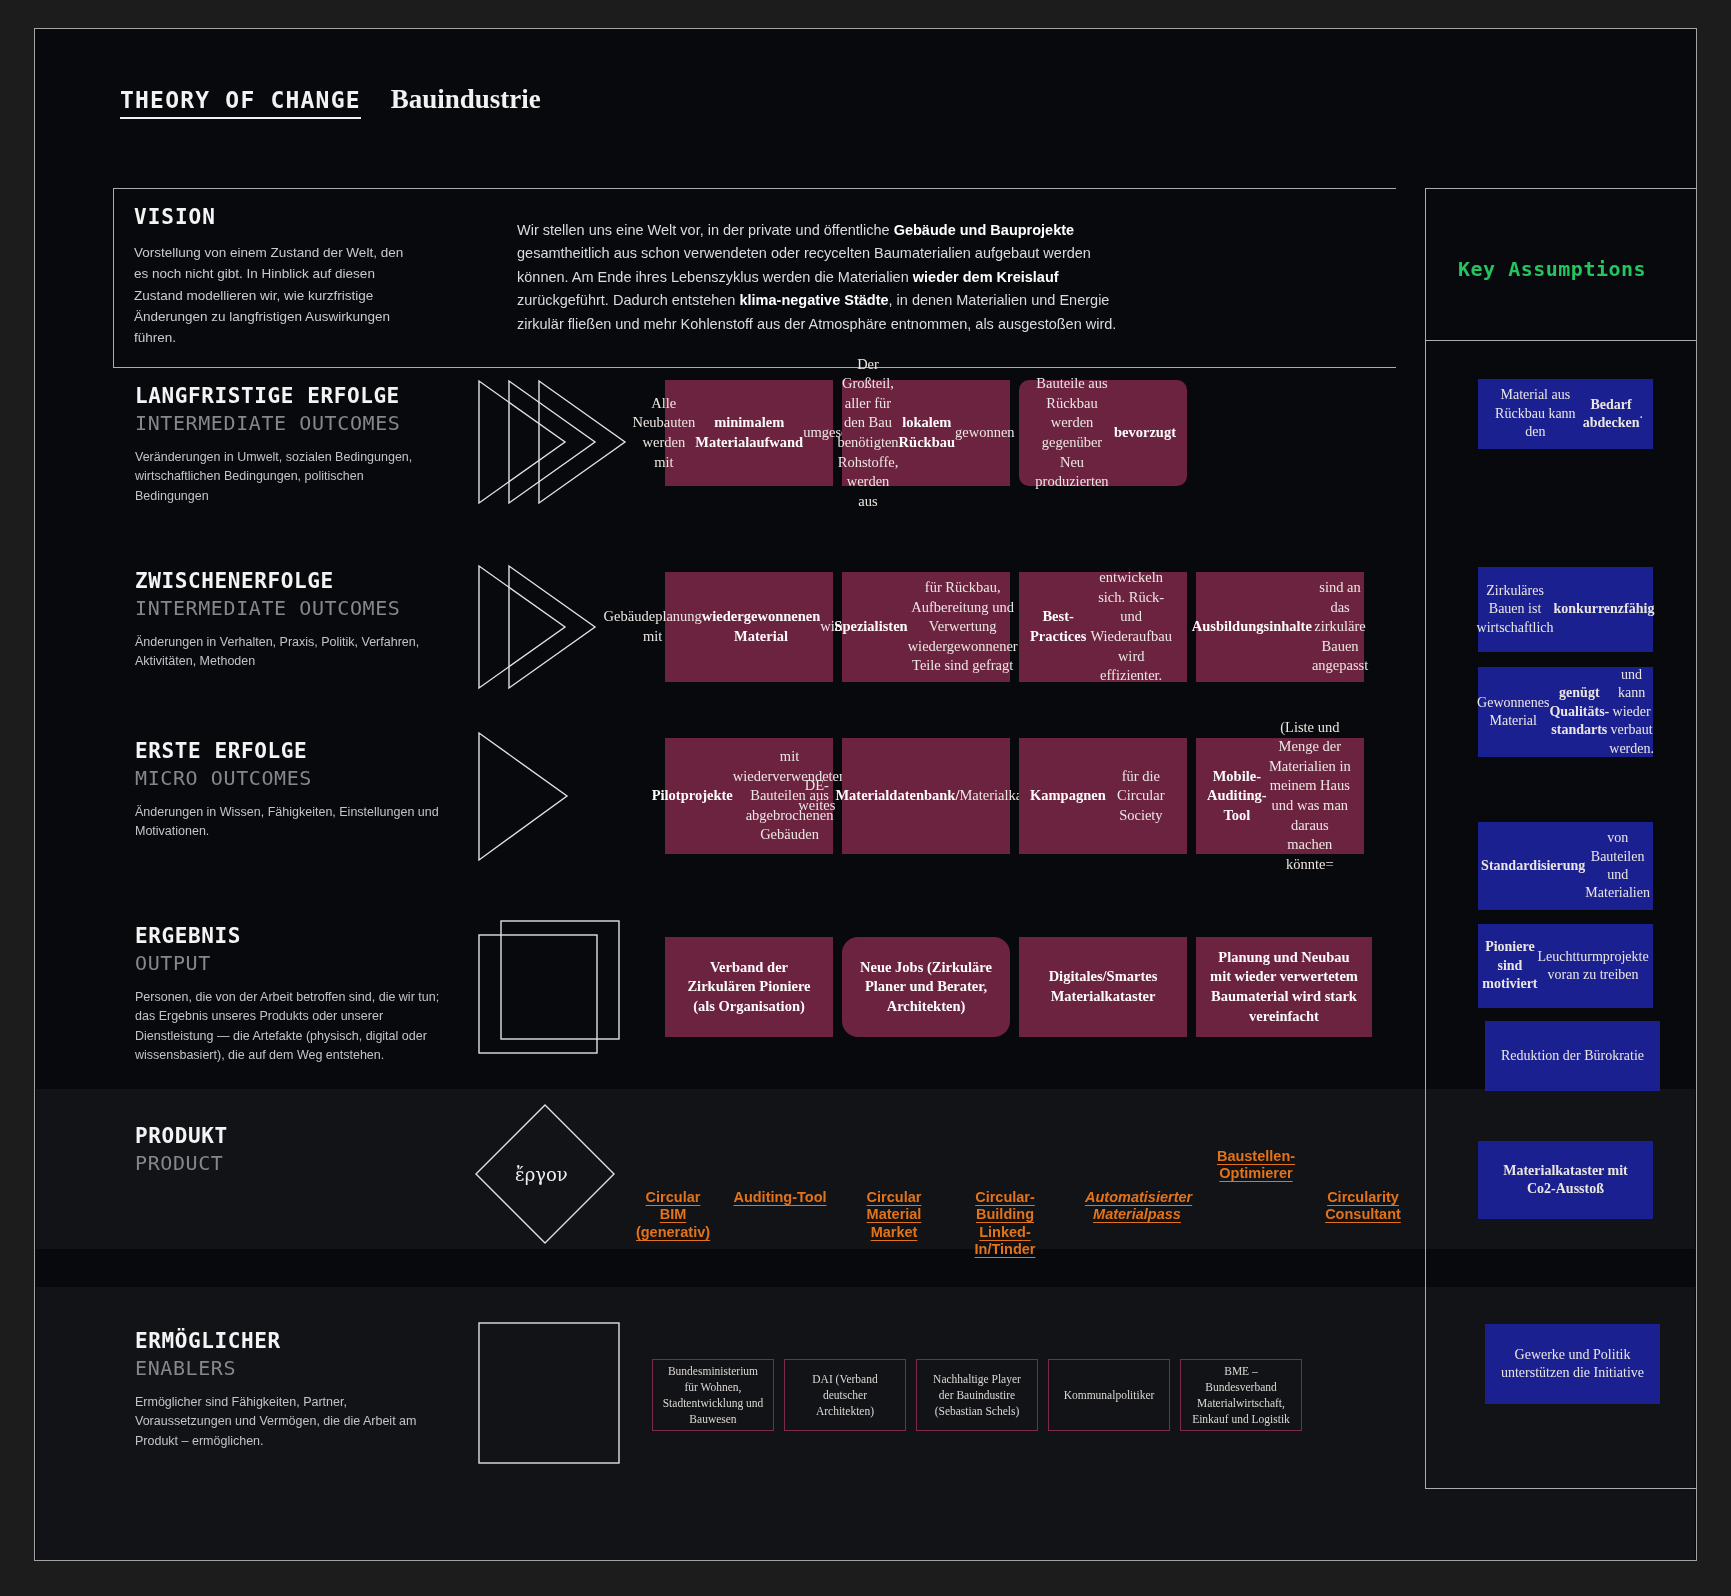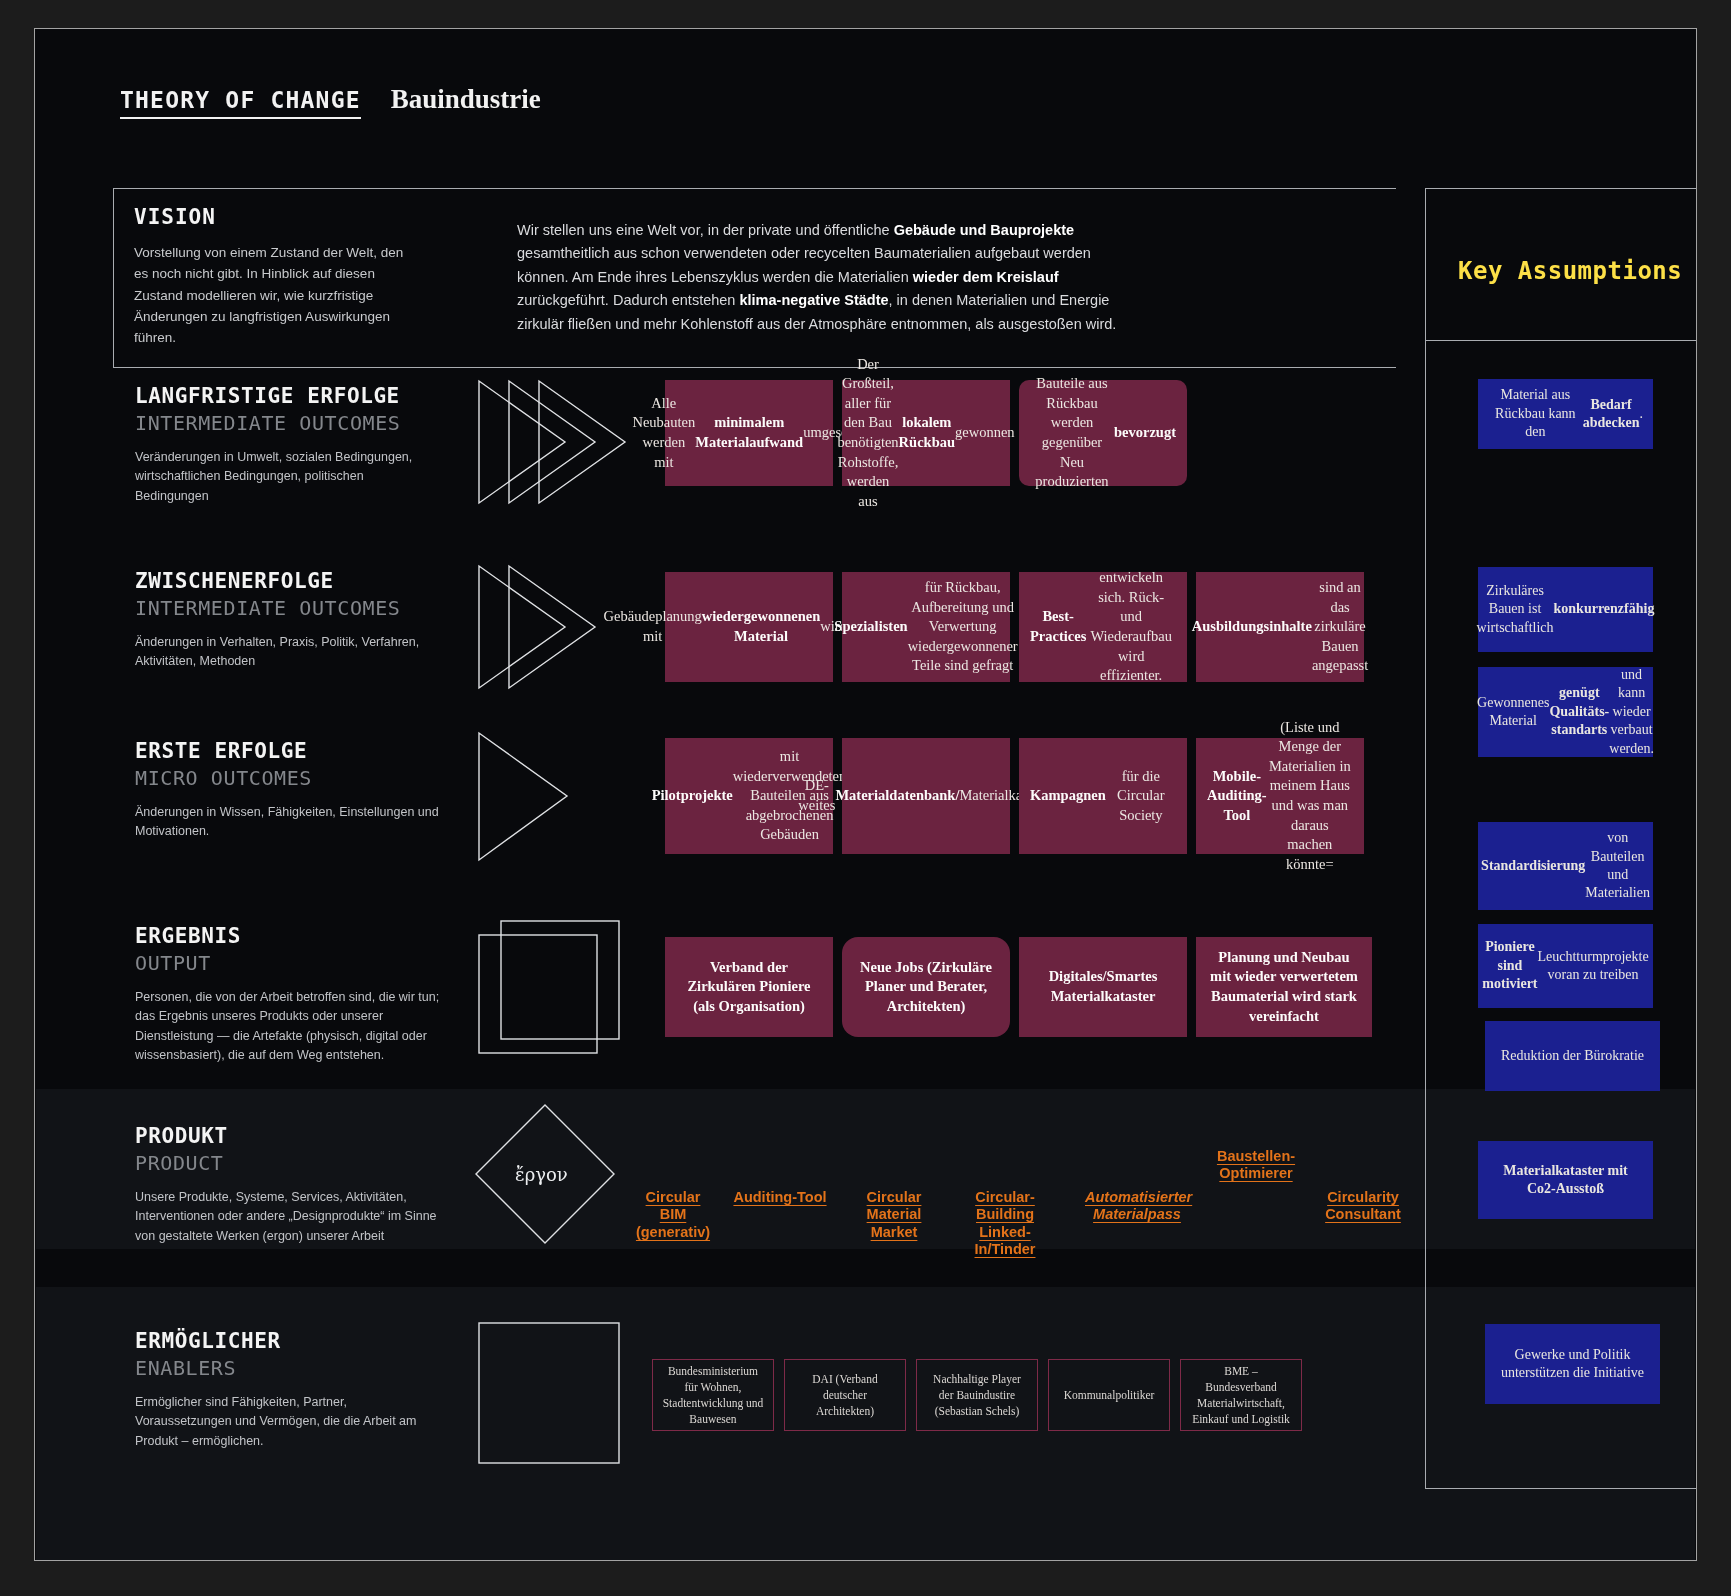--- a/index.html
+++ b/index.html
@@ -68,21 +68,21 @@
 
   
   .ka-col {
     position: absolute; left: 1390px; top: 159px;
     width: 272px; height: 1301px;
     border: 1px solid #a9acb1;
   }
   .ka-title {
     position: absolute; left: 1423px; top: 228px;
     font-family: "DejaVu Sans Mono", monospace;
-    font-weight: bold; font-size: 24px; letter-spacing: 0.5px; color: #fde047;
+    font-weight: bold; font-size: 20px; letter-spacing: 0.5px; color: #22c55e;
   }
   .ka-divider { position: absolute; left: 1390px; top: 311px; width: 272px; height: 1px; background: #a9acb1; }
 
   .ka-box {
     position: absolute;
     background: #1b2090;
     color: #e9e6e0;
     font-family: "Liberation Serif", serif;
     font-size: 14px; line-height: 1.32;
     text-align: center;
@@ -256,21 +256,20 @@
   <div class="card" style="left:984px; top:908px; width:168px; height:100px;">
       <b>Digitales/Smartes Materialkataster</b>
     </div>
   <div class="card" style="left:1161px; top:908px; width:176px; height:100px;">
       <b>Planung und Neubau mit wieder verwertetem Baumaterial wird stark vereinfacht</b>
     </div>
 
   <div class="rowlabel" style="top:1095px;">
     <div class="de">PRODUKT</div>
     <div class="en">PRODUCT</div>
-    <div class="desc">Unsere Produkte, Systeme, Services, Aktivitäten, Interventionen oder andere „Designprodukte“ im Sinne von gestaltete Werken (ergon) unserer Arbeit</div>
   </div>
   <div class="shape" style="left:437px; top:1072px;">
     <svg width="146" height="146" viewBox="0 0 146 146">
       <polygon points="73,4 142,73 73,142 4,73" fill="none" stroke="#dfe1e4" stroke-width="1.4"></polygon>
     </svg>
   </div>
   <div class="glyph-greek" style="left:480px; top:1135px;">ἔργον</div>
 
   <div class="plink" style="left:596px; top:1160px; width:84px;">Circular BIM (generativ)</div>
   <div class="plink" style="left:697px; top:1160px; width:96px;">Auditing-Tool</div>

